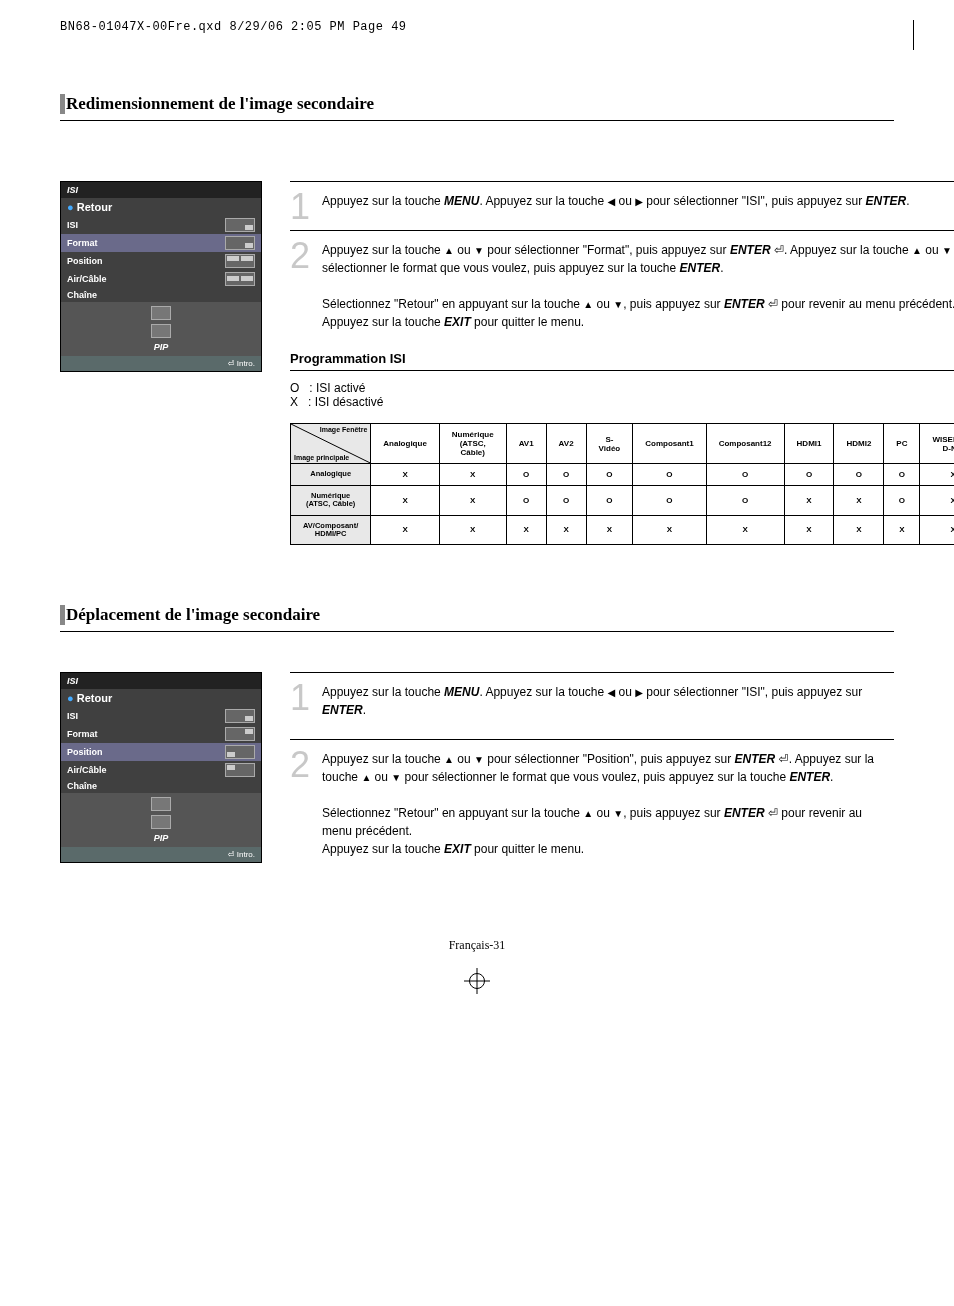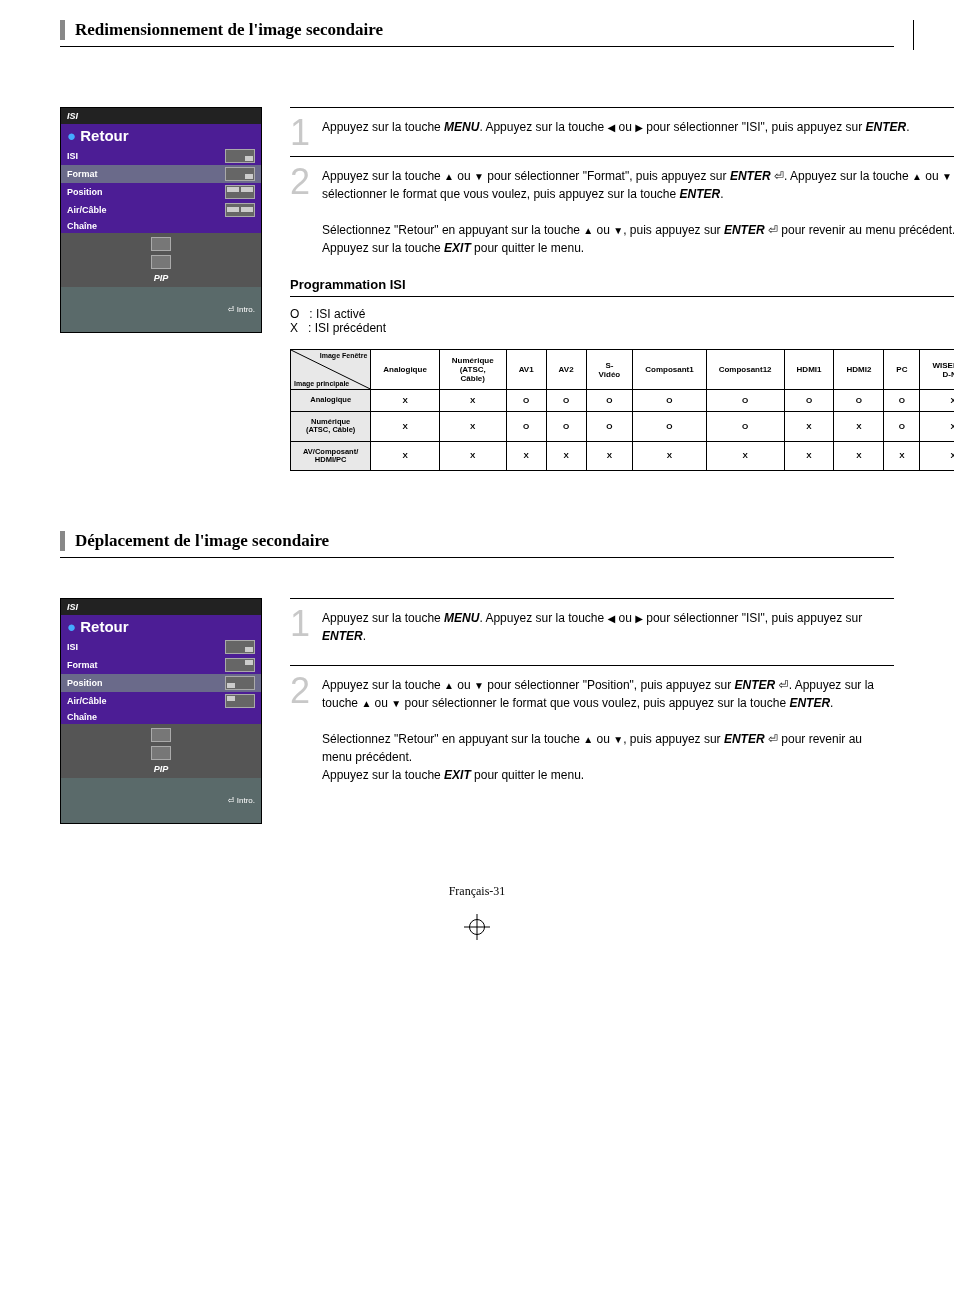--- a/index.html
+++ b/index.html
@@ -23,40 +23,40 @@
   .crop-mark {
     position: absolute;
     border-color: #000;
   }
   .crop-tr { top: 20px; right: 40px; height: 30px; border-right: 1px solid #000; }
   .section-title {
     font-family: "Times New Roman", serif;
     font-weight: bold;
     font-size: 17px;
     border-left: 5px solid #888;
-    padding-left: 10px;
+    padding-left: 1px;
     margin: 0 0 6px 0;
   }
   .title-rule {
     border: none;
     border-top: 1px solid #000;
     margin: 0 0 60px 0;
   }
   .title-rule.short { margin-bottom: 40px; }
   .block {
     display: flex;
     gap: 30px;
     margin-bottom: 20px;
   }
   .screenshot {
     width: 200px;
     flex-shrink: 0;
   }
   .osd {
-    background: #4c1d95;
+    background: #404040;
     color: #fff;
     font-size: 9px;
     border: 1px solid #000;
     width: 200px;
   }
   .osd .hdr {
     background: #222;
     padding: 3px 6px;
     font-weight: bold;
     font-style: italic;
@@ -90,24 +90,24 @@
     gap: 4px;
     font-weight: bold;
     align-items: center;
     font-style: italic;
     flex-direction: column;
   }
   .osd .pipbar .pbox { width: 18px; height: 12px; background: #777; border: 1px solid #aaa; }
   .osd .ftr {
     background: #5a6a6a;
     text-align: right;
-    padding: 18px 6px;
+    padding: 3px 6px;
     font-size: 8px;
   }
-  .osd .retour { font-size: 15px; padding: 3px 6px; font-weight: bold; }
+  .osd .retour { font-size: 11px; padding: 3px 6px; font-weight: bold; }
   .osd .retour .dot { color: #4af; }
   .steps { flex: 1; }
   .step {
     border-top: 1px solid #000;
     padding: 10px 0 20px 0;
     position: relative;
   }
   .step .num {
     font-size: 36px;
     color: #c8c8c8;
@@ -172,20 +172,21 @@
   }
   .reg-mark::before { left: 50%; top: -6px; bottom: -6px; width: 1px; transform: translateX(-50%); }
   .reg-mark::after { top: 50%; left: -6px; right: -6px; height: 1px; transform: translateY(-50%); }
   .page-bottom { display: flex; justify-content: center; margin-top: 20px; position: relative; height: 20px; }
 </style>
 </head>
 <body>
 
 <div class="page">
 
+  <div class="topbar">BN68-01047X-00Fre.qxd  8/29/06  2:05 PM  Page 49</div>
 
   <div class="crop-mark crop-tr"></div>
 
   <h2 class="section-title">Redimensionnement de l'image secondaire</h2>
   <hr class="title-rule">
 
   <div class="block">
     <div class="screenshot">
       <div class="osd">
         <div class="hdr">ISI</div>
@@ -244,21 +245,21 @@
           <span>Sélectionnez "Retour" en appuyant sur la touche </span><span class="arrow">▲</span><span> ou </span><span class="arrow">▼</span><span>, puis appuyez sur </span><b>ENTER</b> <span>⏎</span><span> pour revenir au menu précédent.</span><br>
           <span>Appuyez sur la touche </span><b>EXIT</b><span> pour quitter le menu.</span>
         </div>
       </div>
 
 
       <div class="sub-head">Programmation ISI</div>
       <hr class="sub-rule">
       <div class="legend">
         O&nbsp;&nbsp;&nbsp;<span>: ISI activé</span><br>
-        X&nbsp;&nbsp;&nbsp;<span>: ISI précédent</span>
+        X&nbsp;&nbsp;&nbsp;<span>: ISI désactivé</span>
       </div>
 
       <table class="tbl">
         <tbody>
             <tr>
           <th class="diag rowhdr">
             <svg>
                   <line x1="0" y1="0" x2="100%" y2="100%" stroke="#000" stroke-width="1"></line>
                 </svg>
             <span class="d1">Image

